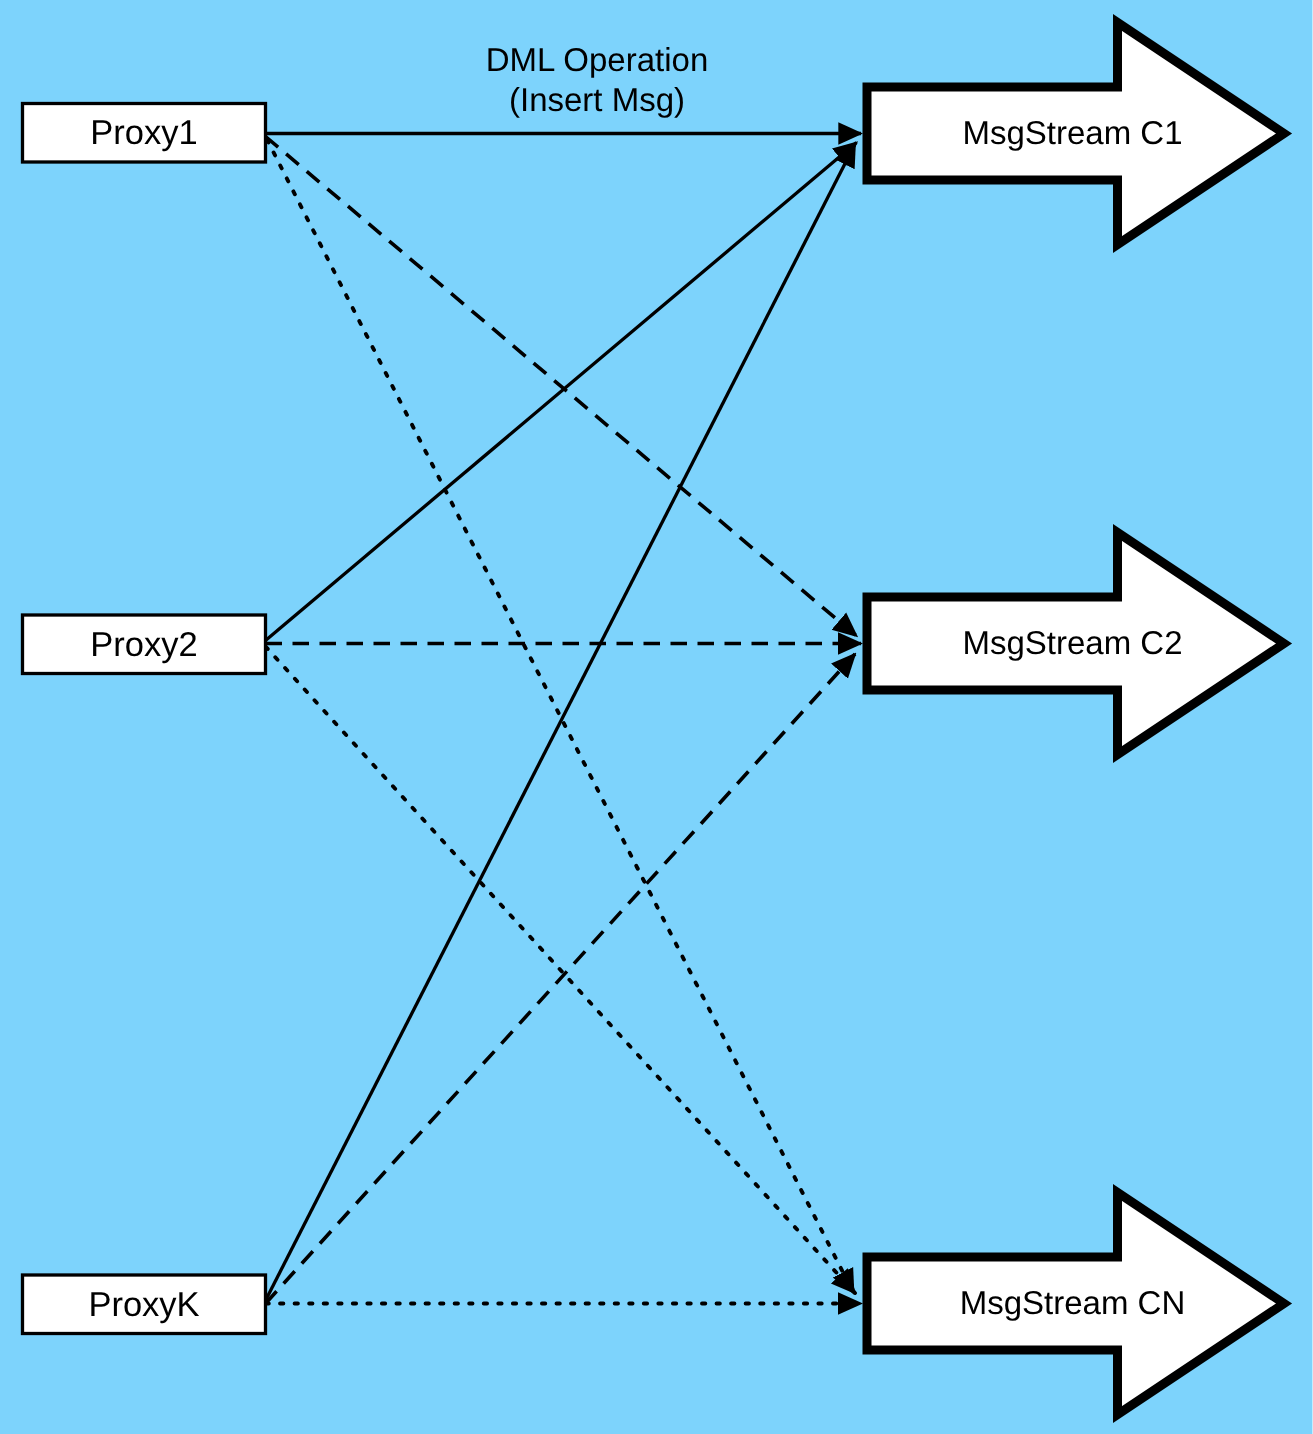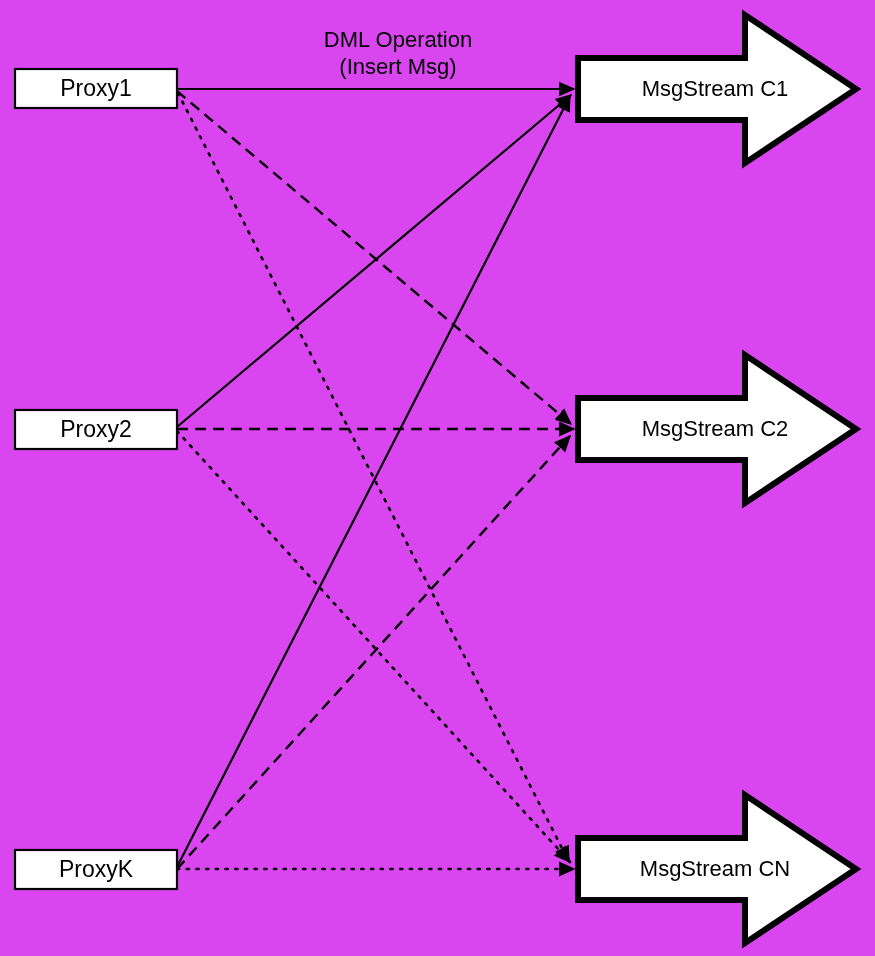--- a/index.html
+++ b/index.html
@@ -7,21 +7,21 @@
     padding: 0;
     background: #ffffff;
   }
   body {
     font-family: "Liberation Sans", sans-serif;
   }
   #diagram-root {
     position: relative;
     width: 875px;
     height: 956px;
-    background: #d946ef;
+    background: #7dd3fc;
     overflow: hidden;
   }
   svg.diagram-canvas {
     display: block;
     width: 875px;
     height: 956px;
   }
   .node-box {
     fill: #ffffff;
     stroke: #000000;

